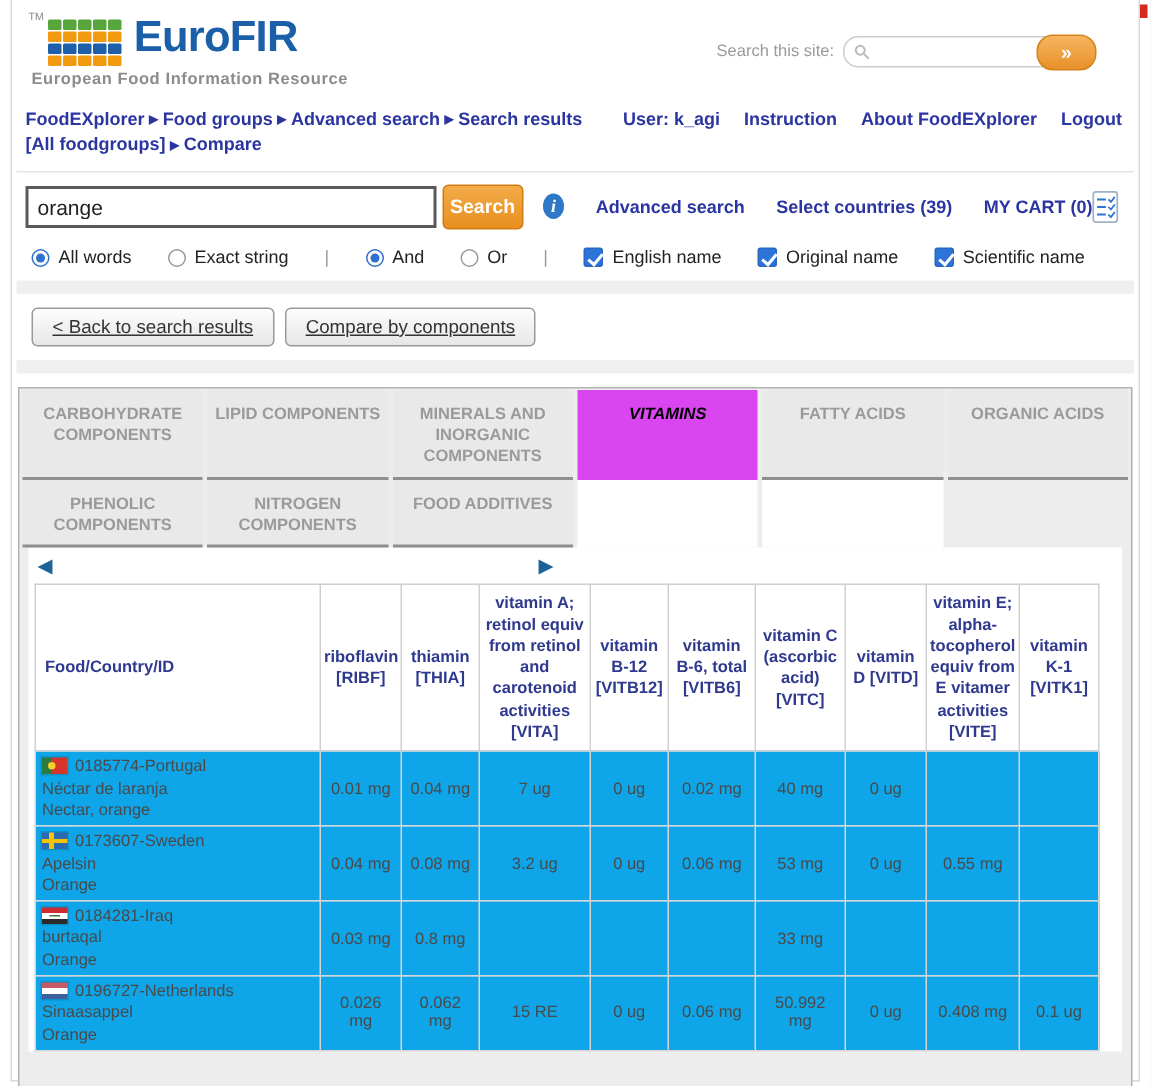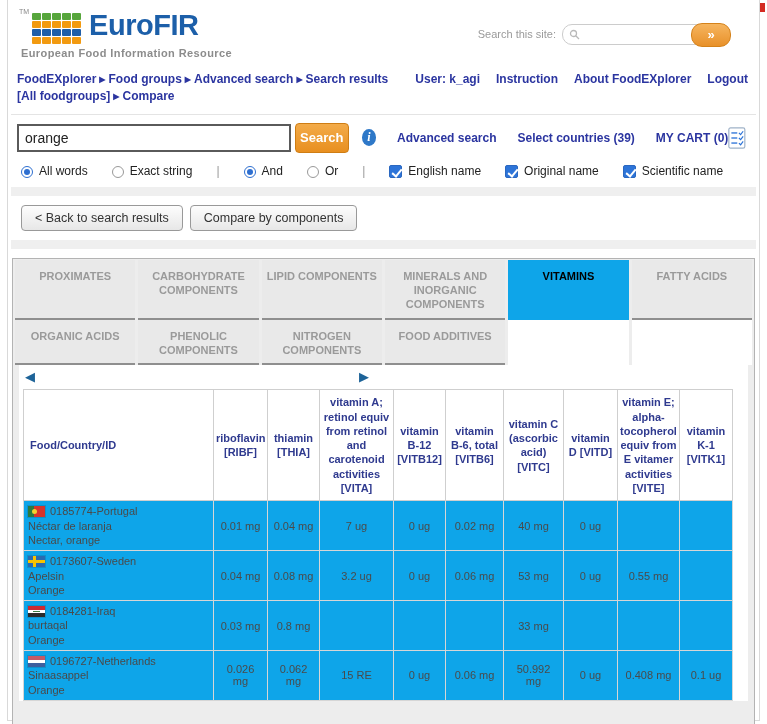--- a/index.html
+++ b/index.html
@@ -73,30 +73,30 @@
   .grp-sep { color:#999; margin-right:24px; }
   .radio { width:12px; height:12px; border:1px solid #999; border-radius:50%; background:#fff; display:inline-block; margin-right:6px; position:relative; }
   .radio.checked { border-color:#2e6fd0; }
   .radio.checked::after { content:""; position:absolute; left:2px; top:2px; width:6px; height:6px; border-radius:50%; background:#2e6fd0; }
   .checkbox { width:13px; height:13px; background:#2d74d8; border:1px solid #2a67c0; border-radius:2px; display:inline-block; margin-right:6px; position:relative; }
   .checkbox::after { content:""; position:absolute; left:4px; top:1px; width:4px; height:8px; border-right:2px solid #fff; border-bottom:2px solid #fff; transform:rotate(40deg); }
 
   .band { height:9px; background:#efefef; }
 
   
-  .actions-row { display:flex; gap:7px; padding:9px 6px 9px 10px; }
+  .actions-row { display:flex; gap:7px; padding:9px 6px 9px 10px;text-decoration:underline; }
   .ghost-btn { padding:5px 13px; font-size:12.5px; color:#333; background:linear-gradient(#fdfdfd,#e7e7e7);
                border:1px solid #999; border-radius:4px; cursor:pointer; white-space:nowrap; }
 
   
   .panel { margin:9px 1px 0; background:#ededed; border:1px solid #b3b3b3; min-height:474px; }
   .comp-tabs { display:grid; grid-template-columns:repeat(6,1fr); column-gap:3px; row-gap:0; padding:1px 2px 0; }
   .comp-tab { background:#e9e9e9; border-bottom:2px solid #8f8f8f; color:#9a9a9a; font-weight:bold; font-size:11px;
               text-align:center; padding:9px 5px 6px; line-height:1.3; cursor:pointer; }
-  .comp-tab.active { background:#0ea5e9; border-bottom:none; color:#000; }
+  .comp-tab.active { background:#d946ef; border-bottom:none; color:#000;font-style:italic; }
   .comp-tab.empty { background:#fff; border-bottom:none; cursor:default; }
 
   .content { margin:0 6px; background:#fff; padding:4px 4px 0; }
   .arrows { position:relative; height:18px; }
   .arrow { position:absolute; top:0; font-size:13px; color:#1d6398; cursor:pointer; line-height:16px; }
   .arrow-left { left:2px; }
   .arrow-right { left:336px; }
 
   table { border-collapse:collapse; table-layout:fixed; width:709px; font-size:11px; color:#4a4a4a; margin-top:2px; }
   col.c0{width:190px} col.c1{width:54px} col.c2{width:52px} col.c3{width:74px} col.c4{width:52px}
@@ -230,21 +230,20 @@
 
   <div class="actions-row">
     <button class="ghost-btn">&lt; Back to search results</button>
     <button class="ghost-btn">Compare by components</button>
   </div>
 
   <div class="band"></div>
 
   <div class="panel">
     <div class="comp-tabs">
-        <div class="comp-tab">PROXIMATES</div>
         <div class="comp-tab">CARBOHYDRATE COMPONENTS</div>
         <div class="comp-tab">LIPID COMPONENTS</div>
         <div class="comp-tab">MINERALS AND INORGANIC COMPONENTS</div>
         <div class="comp-tab active">VITAMINS</div>
         <div class="comp-tab">FATTY ACIDS</div>
         <div class="comp-tab">ORGANIC ACIDS</div>
         <div class="comp-tab">PHENOLIC COMPONENTS</div>
         <div class="comp-tab">NITROGEN COMPONENTS</div>
         <div class="comp-tab">FOOD ADDITIVES</div>
         <div class="comp-tab empty"></div>

